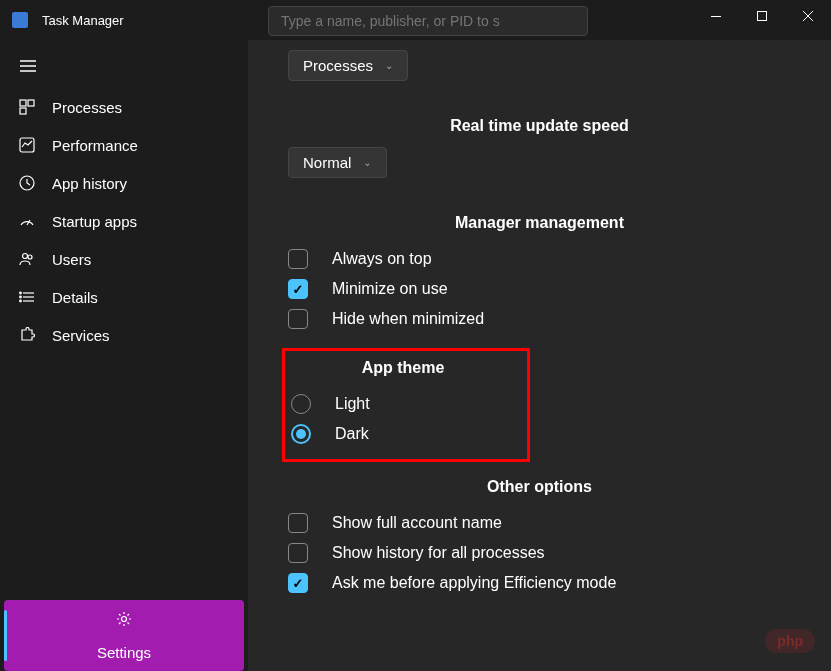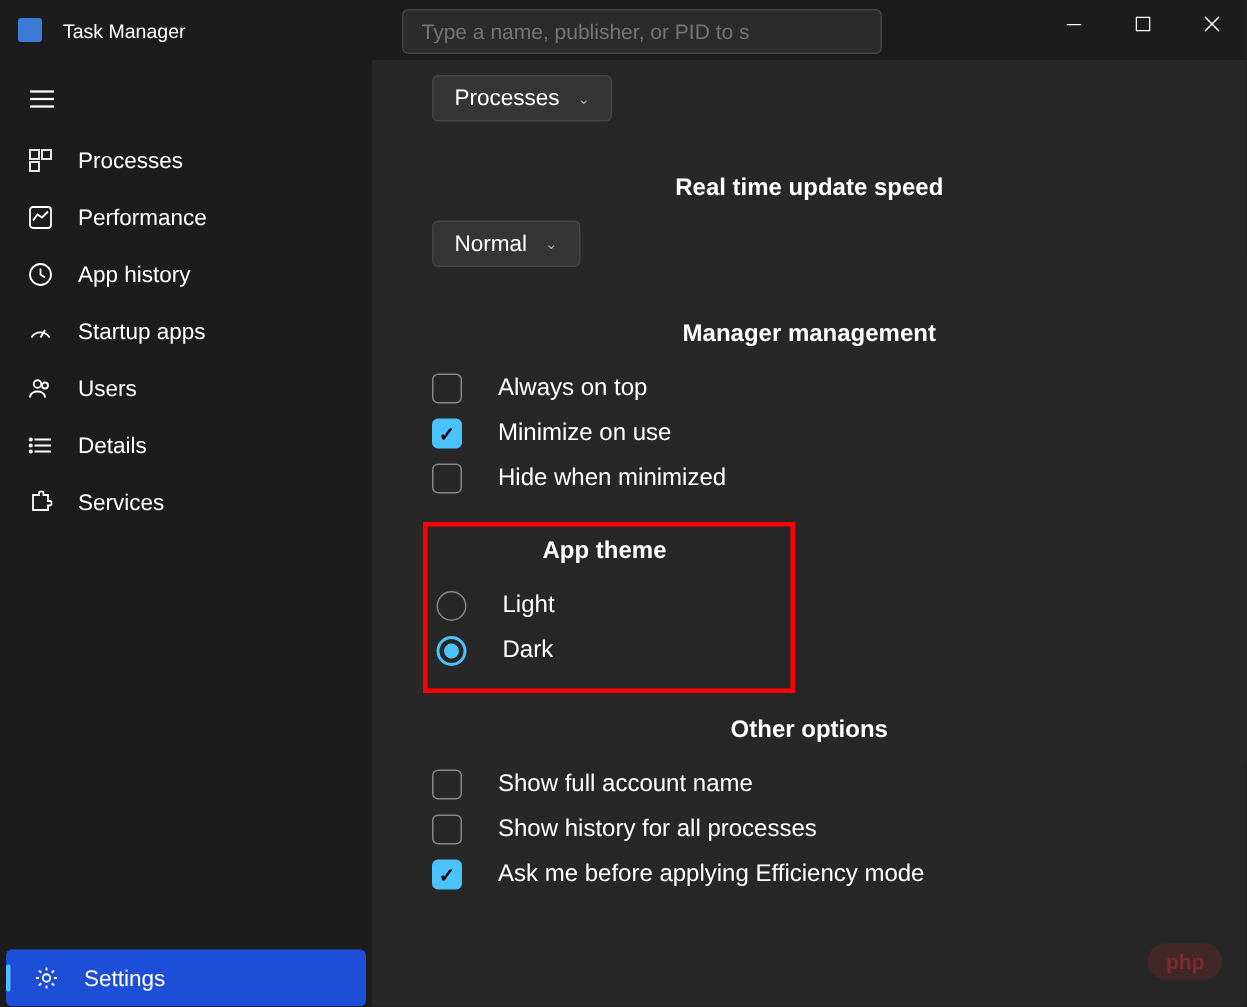--- a/index.html
+++ b/index.html
@@ -76,24 +76,25 @@
     .hamburger svg { display: block; }
     .nav-item {
       display: flex;
       align-items: center;
       padding: 10px 18px;
       gap: 16px;
       font-size: 15px;
       cursor: pointer;
     }
     .nav-item.selected {
-      background: #1d4ed8;
+      background: #a21caf;
       border-radius: 4px;
       margin: 0 4px;
       position: relative;
+      flex-direction: column;
     }
     .nav-item.selected::before {
       content: "";
       position: absolute;
       left: 0;
       top: 10px;
       bottom: 10px;
       width: 3px;
       background: #4cc2ff;
       border-radius: 2px;

